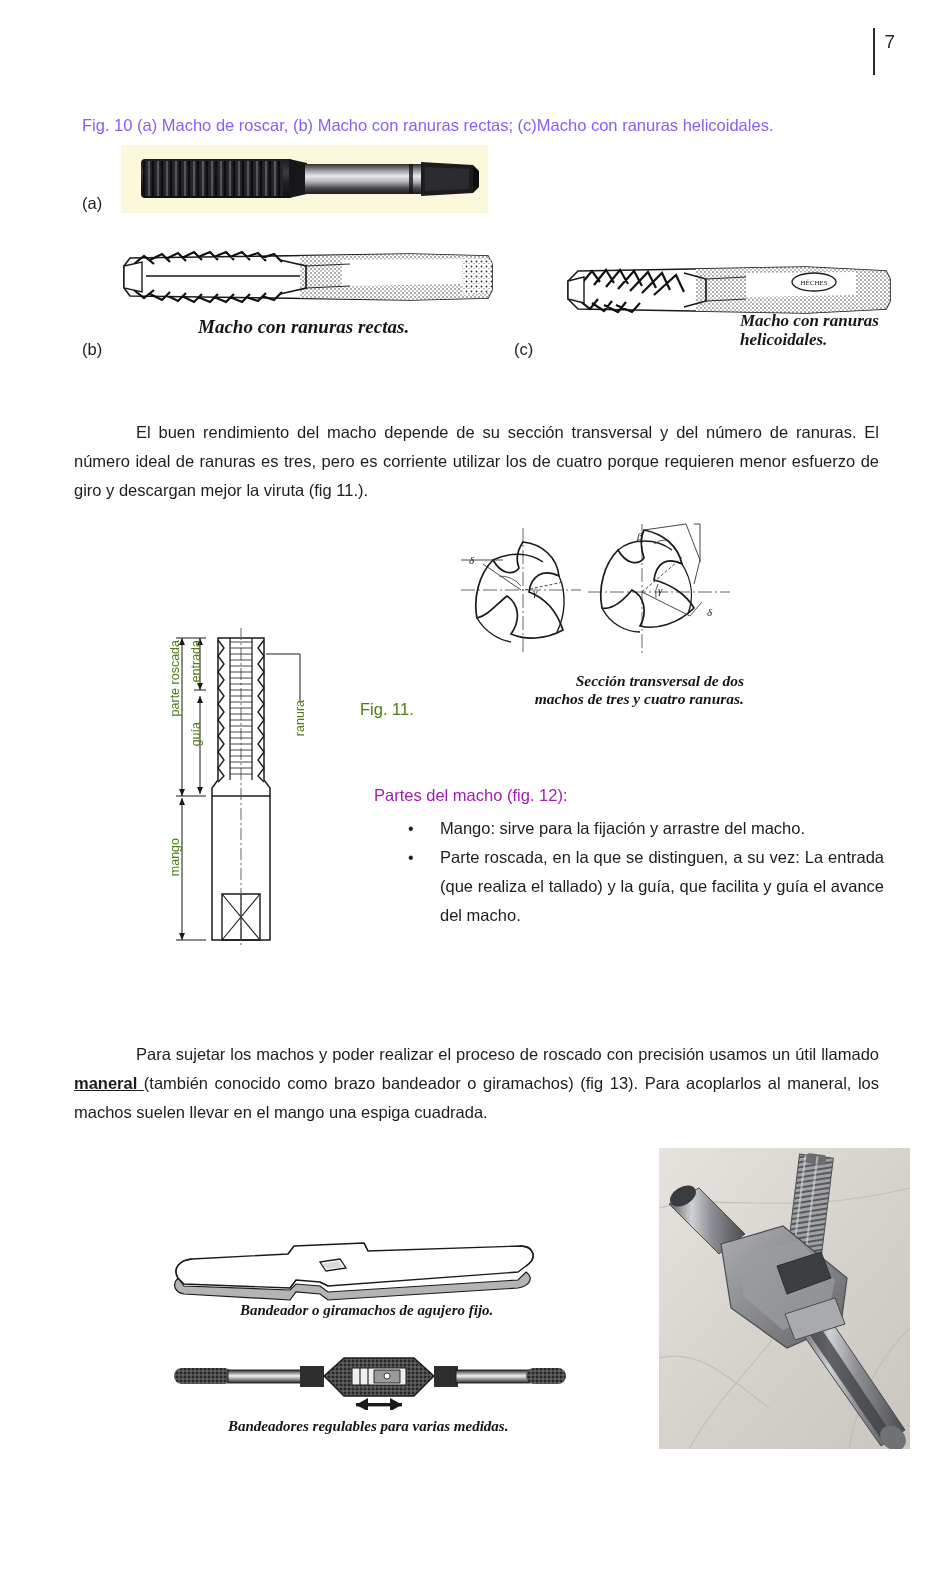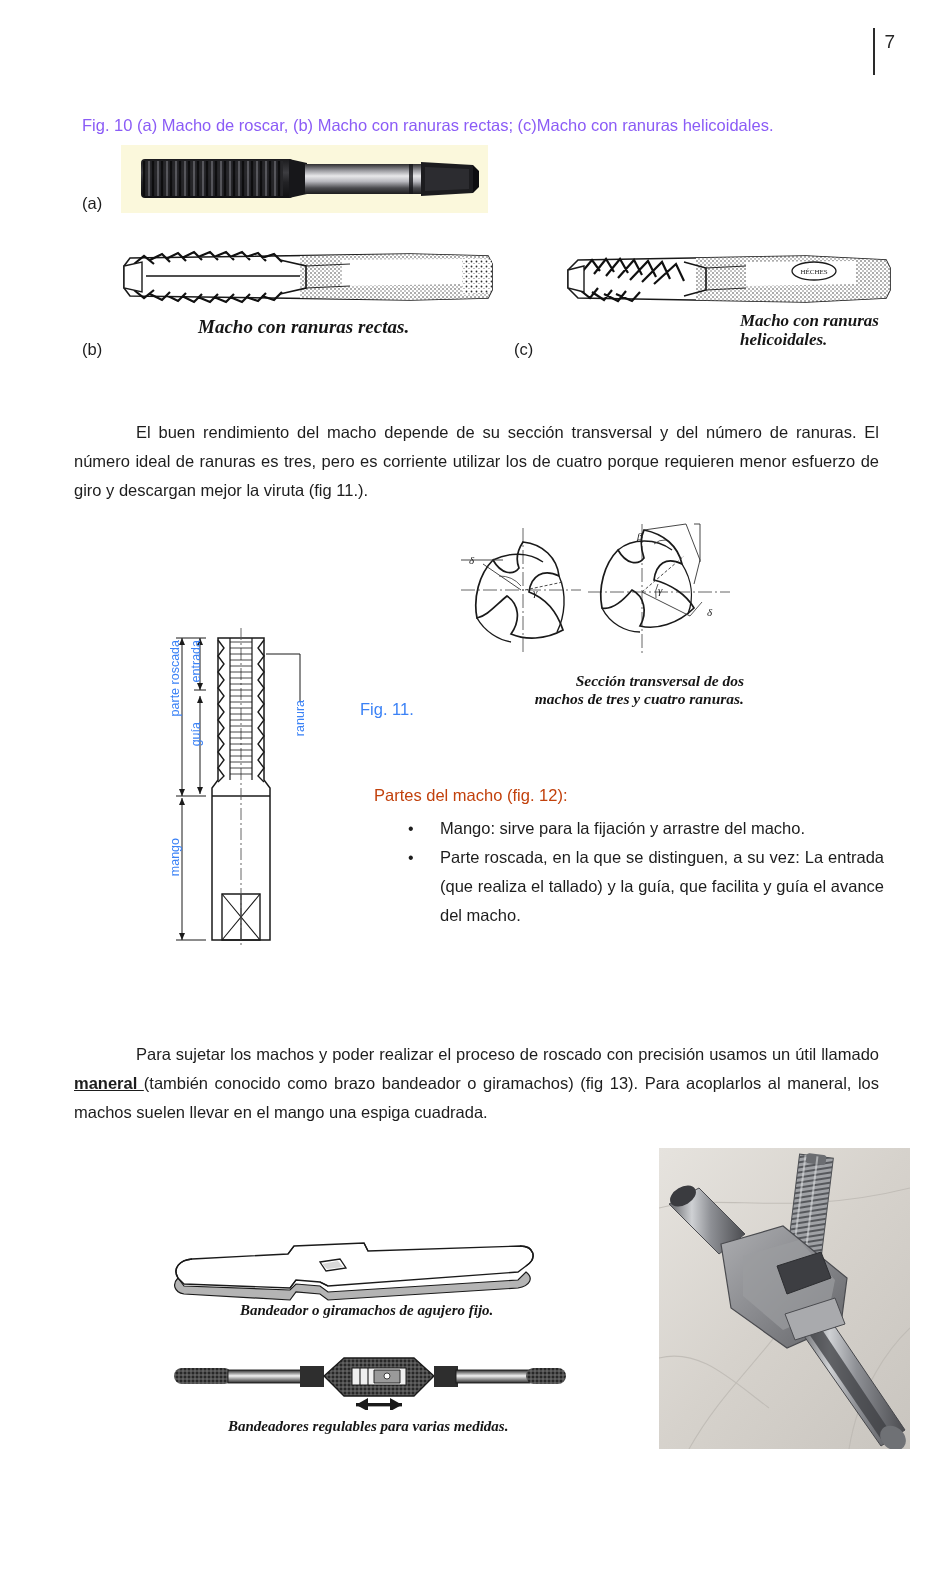--- a/index.html
+++ b/index.html
@@ -66,28 +66,28 @@
     font-family: "Liberation Serif", serif;
     font-style: italic;
     font-weight: bold;
     color: #161616;
   }
 
   
   .fig-label {
     position: absolute;
     font-size: 16.5px;
-    color: #3b82f6;
+    color: #4d7c0f;
   }
 
   
   .list-intro {
     position: absolute;
     left: 374px; top: 786px;
-    font-size: 16.5px; color: #c2410c;
+    font-size: 16.5px; color: #a21caf;
   }
   .bullet-list {
     position: absolute;
     left: 374px; top: 814px; width: 510px;
     margin: 0; padding: 0; list-style: none;
   }
   .bullet-list li {
     position: relative;
     padding-left: 66px;
     font-size: 16.5px;
@@ -197,21 +197,21 @@
     <path d="M14 26 L32 22 L32 52 L14 48 Z" fill="#ffffff" stroke="#1a1a1a" stroke-width="1.4"></path>
 
     <path d="M36 36 L190 36" stroke="#151515" stroke-width="1.4" fill="none"></path>
     <path d="M170 20 L196 26 L196 48 L170 54" stroke="#151515" stroke-width="1.6" fill="none"></path>
     <path d="M196 26 L240 24 M196 48 L240 46" stroke="#2a2a2a" stroke-width="1.2" fill="none"></path>
   </svg>
 </div>
 <div class="art-caption" style="left:198px; top:316px; font-size:19px;">Macho con ranuras rectas.</div>
 <div class="panel-label" style="left:82px; top:340px;">(b)</div>
 
-<div class="lineart" style="left:556px; top:244px; width:340px; height:68px;">
+<div class="lineart" style="left:556px; top:255px; width:340px; height:68px;">
   <svg width="340" height="68" viewBox="0 0 340 68">
 
     <path d="M12 26 L22 16 L250 12 L330 16 L334 24 L334 46 L330 54 L250 58 L22 54 L12 44 Z" fill="#ffffff" stroke="#1a1a1a" stroke-width="1.6"></path>
 
     <path d="M140 14 L250 12 L330 16 L334 24 L334 46 L330 54 L250 58 L140 56 Z" fill="url(#stipple)" opacity="0.95"></path>
 
     <path d="M190 18 L300 17 L300 40 L190 42 Z" fill="#ffffff"></path>
 
     <ellipse cx="258" cy="27" rx="22" ry="9" fill="none" stroke="#1a1a1a" stroke-width="1.3"></ellipse>
     <text x="258" y="30" text-anchor="middle" font-family="Liberation Serif, serif" font-size="7" fill="#1a1a1a">HÉCHES</text>

